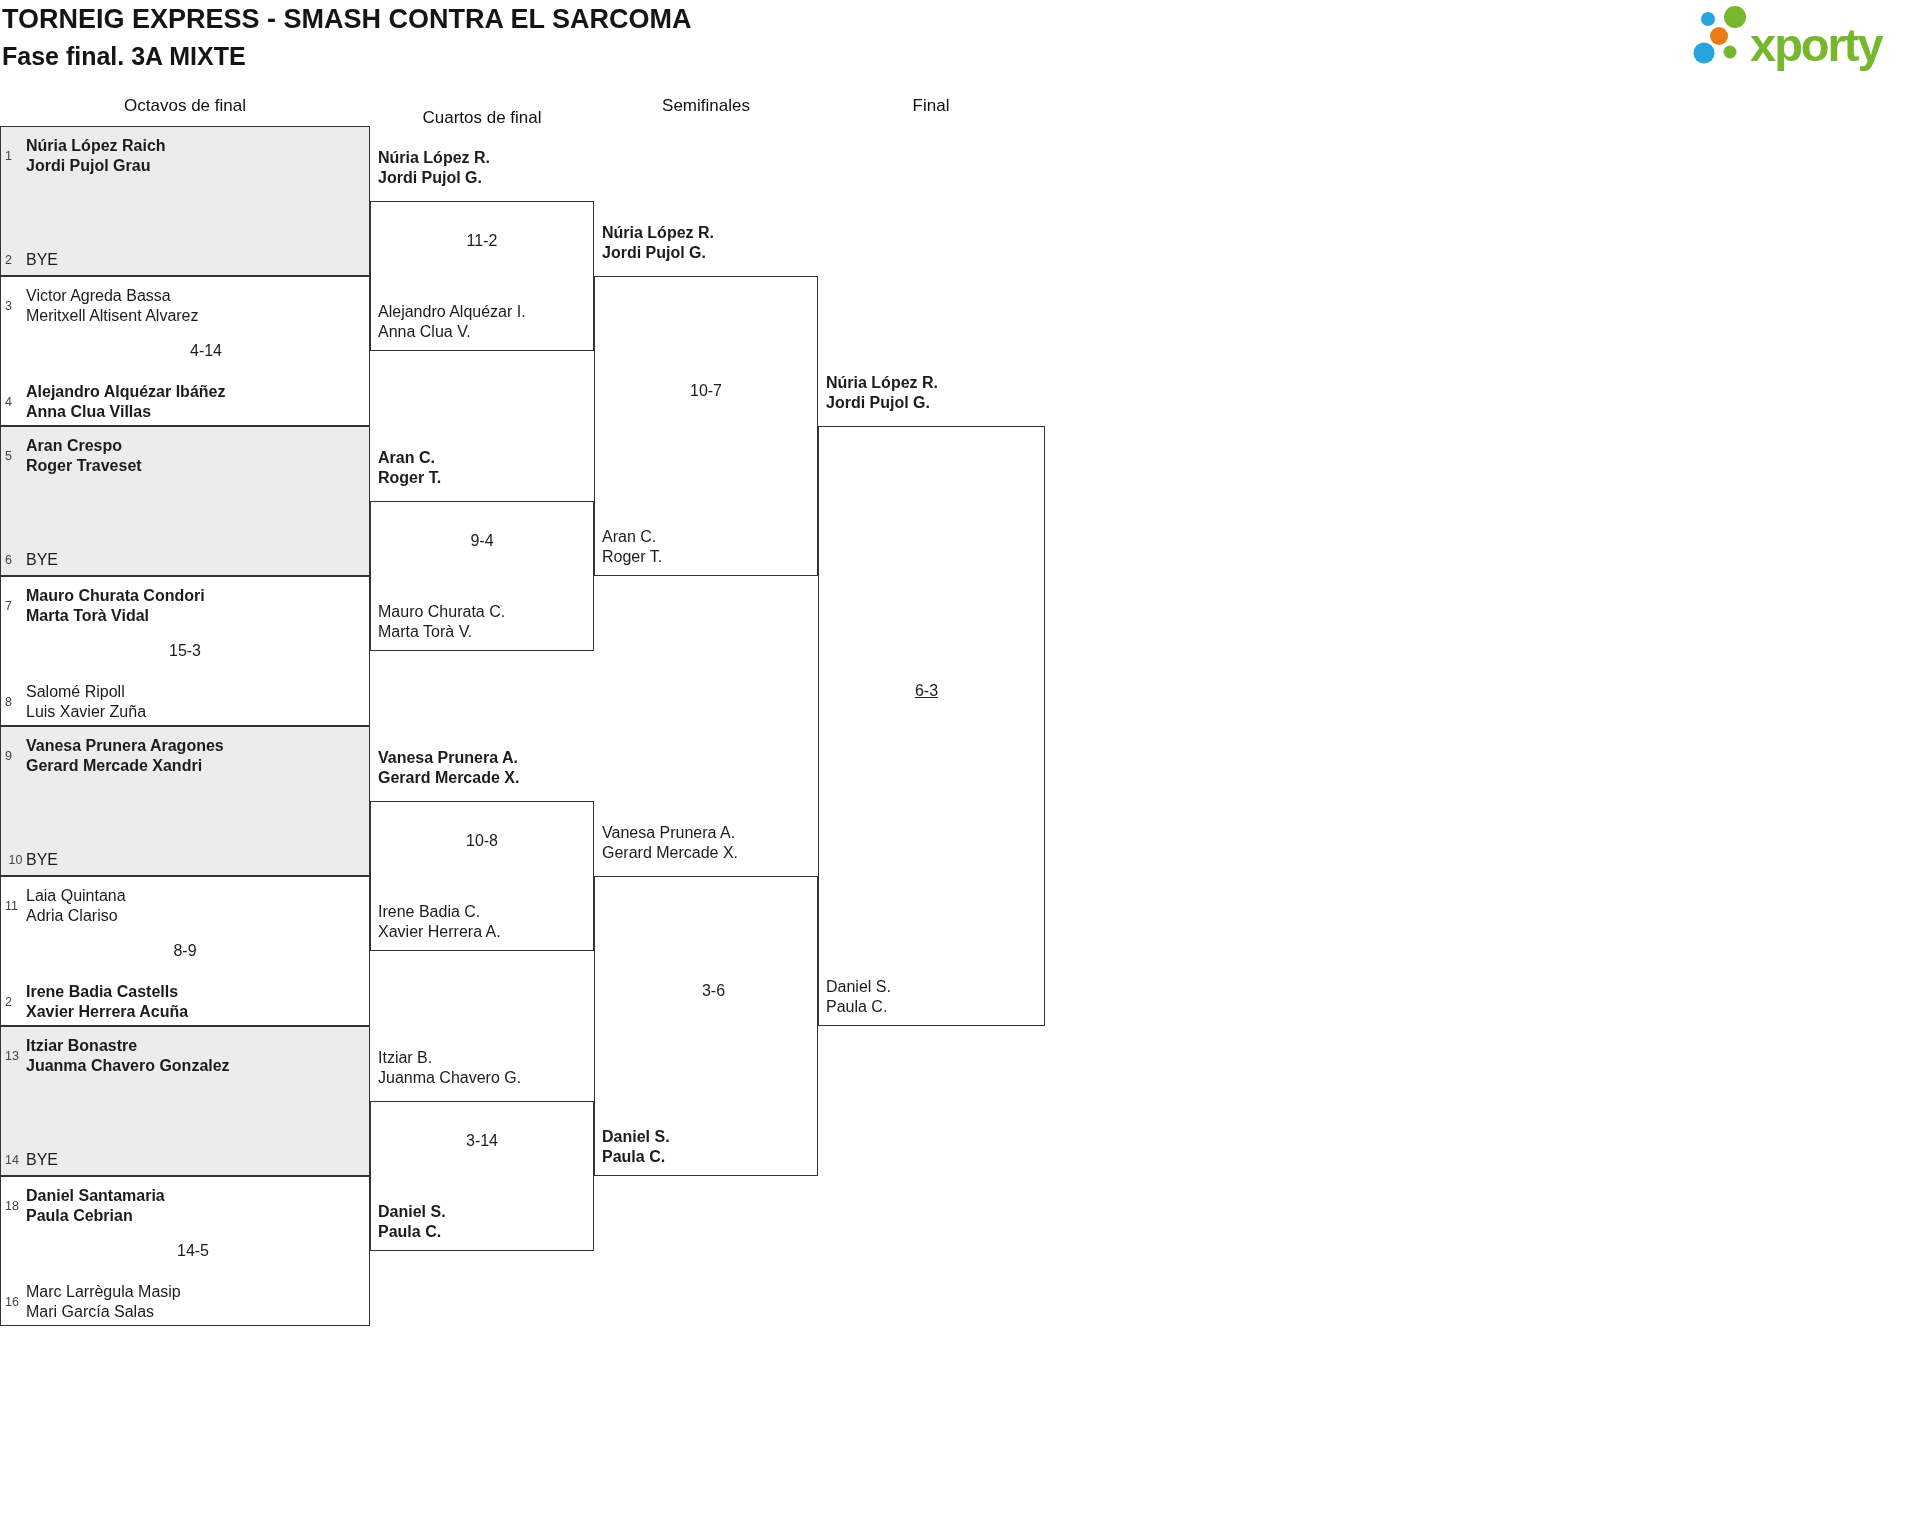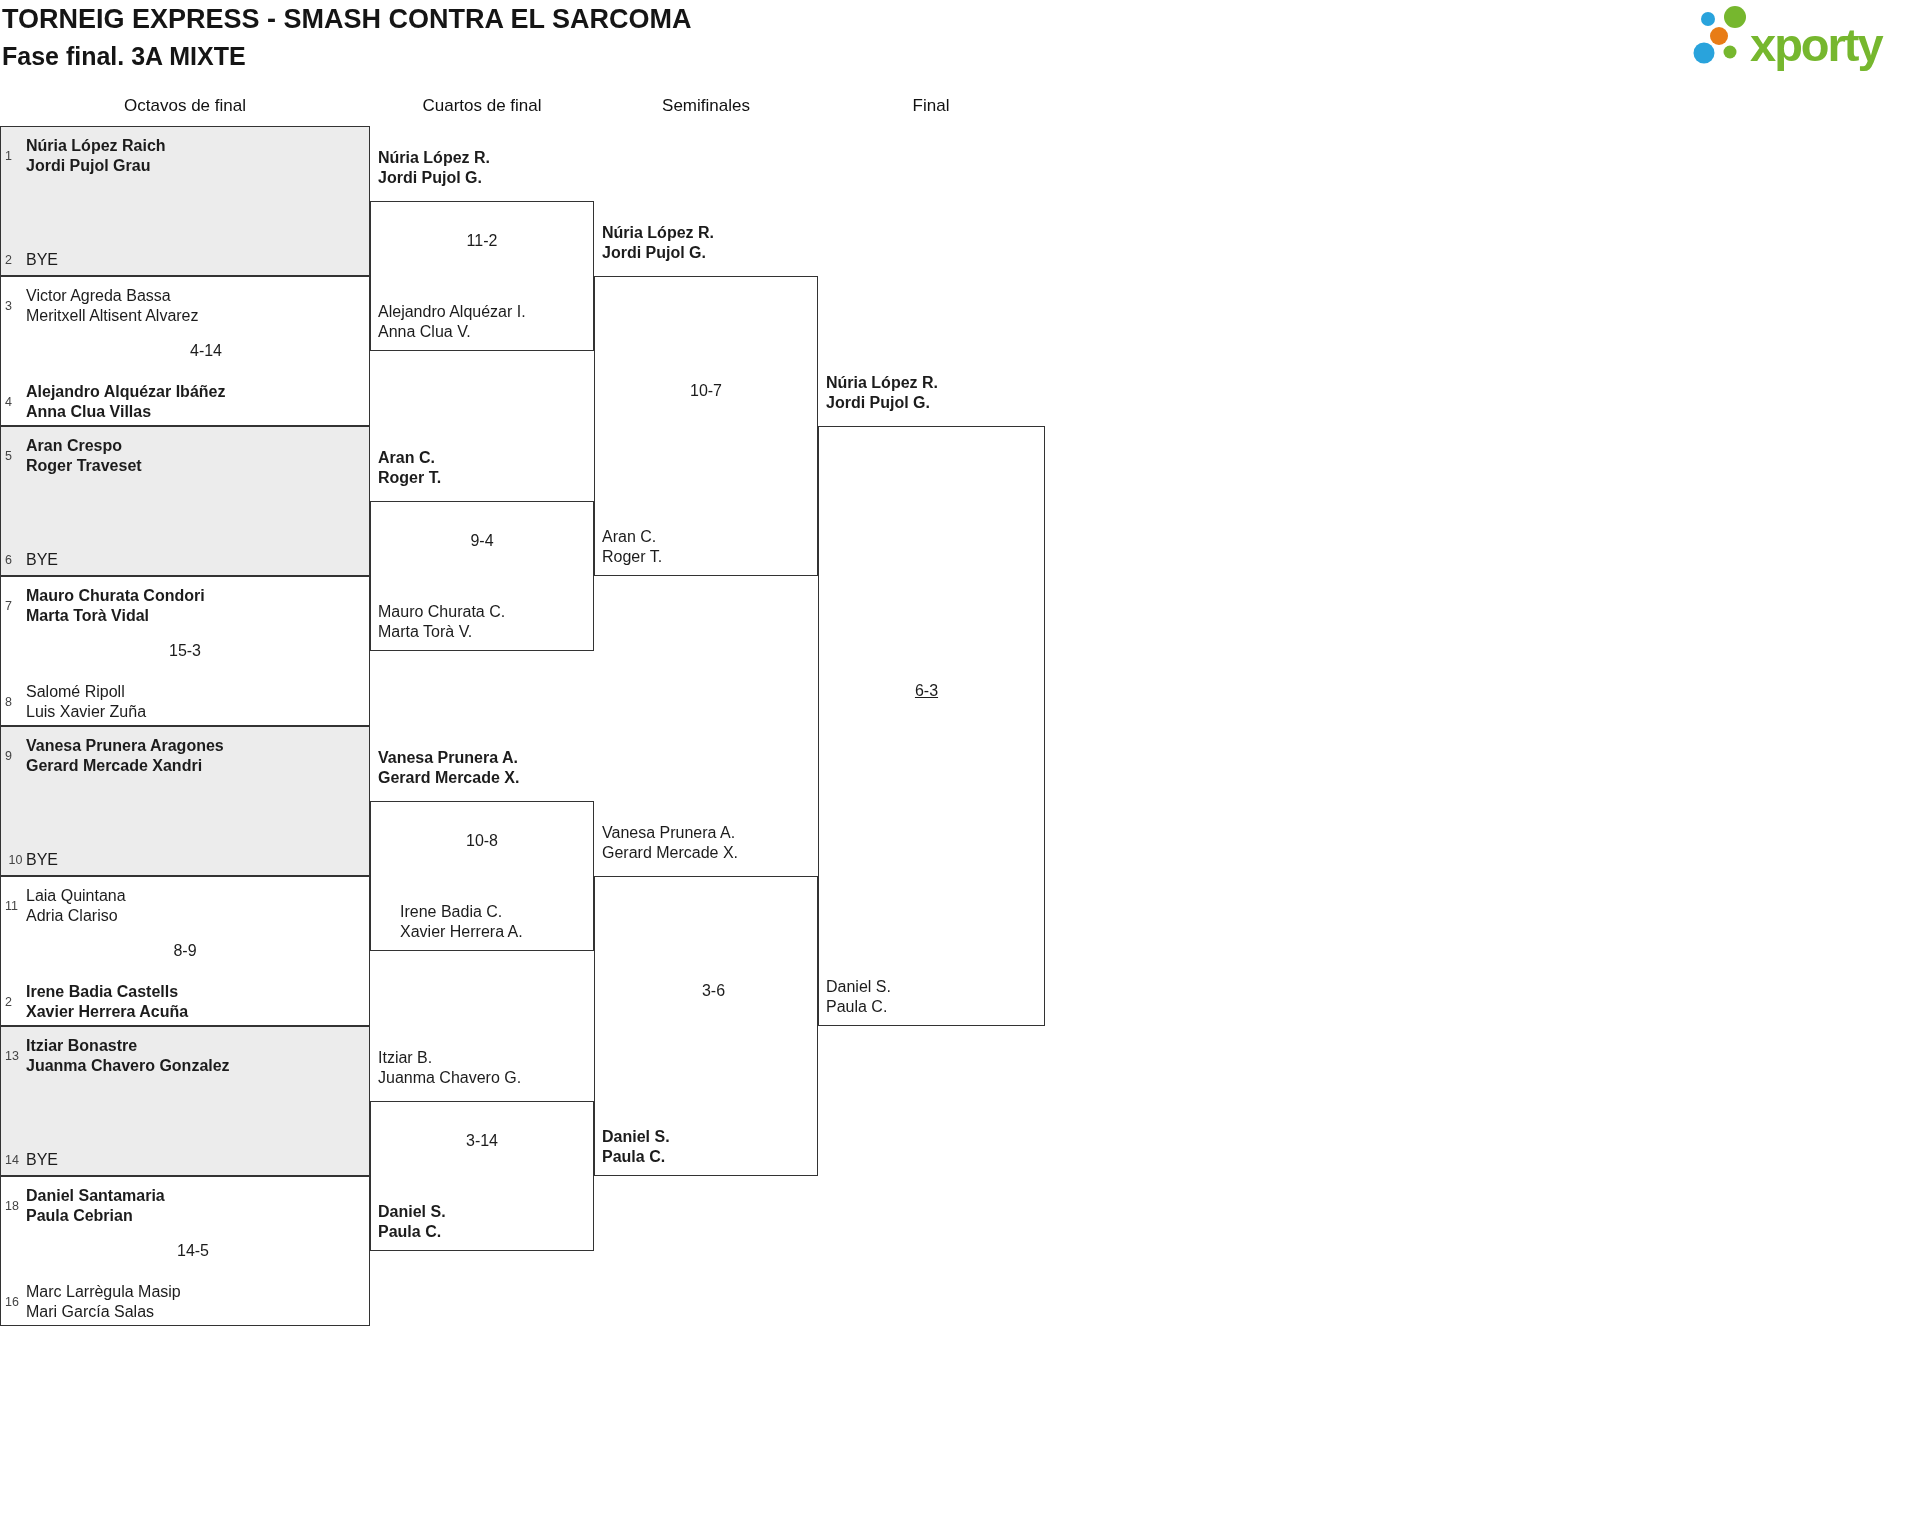--- a/index.html
+++ b/index.html
@@ -32,21 +32,21 @@
       <circle cx="67" cy="17" r="11" fill="#76b72e"></circle>
       <circle cx="51" cy="36" r="9" fill="#e87c16"></circle>
       <circle cx="36" cy="53" r="10.5" fill="#29a3dc"></circle>
       <circle cx="62" cy="52" r="6.5" fill="#76b72e"></circle>
     </g>
   <text id="logo-text" x="82" y="61" font-size="47" font-weight="bold" letter-spacing="-2" font-family="Liberation Sans, DejaVu Sans, sans-serif" fill="#76b72e">xporty</text>
 </svg>
 
 <div id="round-headers">
     <div class="abs round-header" style="left: 65px;">Octavos de final</div>
-    <div class="abs round-header" style="left: 362px;">Cuartos de final</div>
+    <div class="abs round-header" style="left: 362px; margin-top: 12px;">Cuartos de final</div>
     <div class="abs round-header" style="left: 586px;">Semifinales</div>
     <div class="abs round-header" style="left: 811px;">Final</div>
   </div>
 <div id="bracket">
     <div class="abs mbox gray" style="left: 0px; top: 126px; width: 370px; height: 150px; border-color: rgb(51, 51, 51); background: rgb(236, 236, 236);"></div>
     <div class="abs teamrow" style="left: 5px; top: 136px; width: 360px;">
       <div class="seed" style="color: rgb(68, 68, 68);">1</div>
       <div class="names bold">
         <div>Núria López Raich</div>
         <div>Jordi Pujol Grau</div>
@@ -182,21 +182,21 @@
     <div class="abs lbl reg" style="left: 378px; top: 602px;">
       <div>Mauro Churata C.</div>
       <div>Marta Torà V.</div>
     </div>
     <div class="abs score" style="left: 370px; top: 531px; width: 224px;">9-4</div>
     <div class="abs mbox" style="left: 370px; top: 801px; width: 224px; height: 150px; border-color: rgb(51, 51, 51);"></div>
     <div class="abs lbl bold" style="left: 378px; top: 748px;">
       <div>Vanesa Prunera A.</div>
       <div>Gerard Mercade X.</div>
     </div>
-    <div class="abs lbl reg" style="left: 378px; top: 902px; margin-left: 22px;">
+    <div class="abs lbl reg" style="left: 378px; top: 902px;">
       <div>Irene Badia C.</div>
       <div>Xavier Herrera A.</div>
     </div>
     <div class="abs score" style="left: 370px; top: 831px; width: 224px;">10-8</div>
     <div class="abs mbox" style="left: 370px; top: 1101px; width: 224px; height: 150px; border-color: rgb(51, 51, 51);"></div>
     <div class="abs lbl reg" style="left: 378px; top: 1048px;">
       <div>Itziar B.</div>
       <div>Juanma Chavero G.</div>
     </div>
     <div class="abs lbl bold" style="left: 378px; top: 1202px;">

